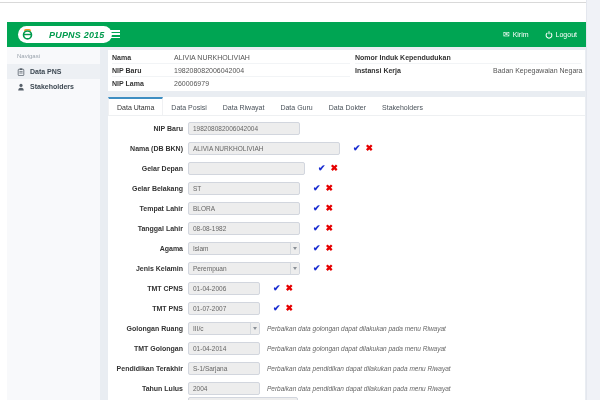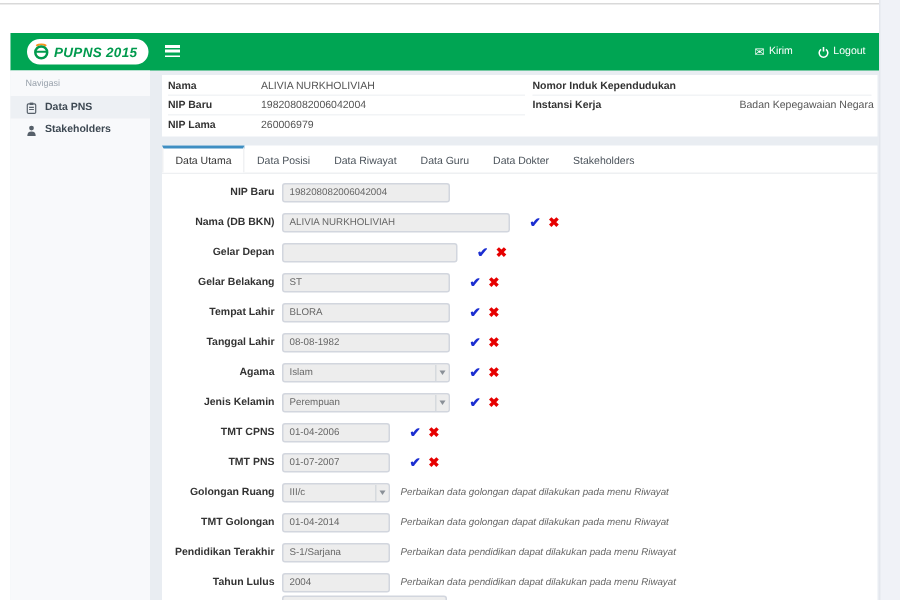--- a/index.html
+++ b/index.html
@@ -10,21 +10,21 @@
     background: #ffffff;
     overflow: hidden;
   }
   .topline { position:absolute; top:2px; left:0; width:600px; height:1px; background:#d9d9d9; }
   .scrollbar-track { position:absolute; top:0; right:0; width:14px; height:400px; background:#f0f2f7; border-left:1px solid #e4e7ee; }
   .app { position:absolute; left:7px; top:22px; width:579px; height:378px; background:#e9edf2; }
 
   
   .navbar { position:absolute; top:0; left:0; width:100%; height:25px; background:#00a553; }
   .logo-pill { position:absolute; left:11px; top:4px; height:17px; background:#fff; border-radius:9px;
-    display:flex; align-items:center; padding:0 7px 0 4px; gap:3px; }
+    display:flex; align-items:center; padding:0 7px 0 4px; gap:16px; }
   .logo-text { font-size:9px; font-weight:bold; font-style:italic; color:#009a4d; letter-spacing:.2px; white-space:nowrap; }
   .hamburger { position:absolute; left:103px; top:8px; width:10px; cursor:pointer; }
   .hamburger span { display:block; width:10px; height:1.6px; background:#fff; margin-bottom:1.7px; }
   .nav-right { position:absolute; right:9px; top:0; height:25px; display:flex; align-items:center; gap:16px; }
   .nav-link { display:flex; align-items:center; gap:3px; color:#fff; font-size:7px; cursor:pointer; }
   .env-glyph { font-size:8px; line-height:8px; }
 
   
   .sidebar { position:absolute; left:0; top:25px; width:93px; height:353px; background:#f8f9fb; }
   .side-head { padding:6px 0 5px 10px; font-size:6px; color:#9aa3ad; }

